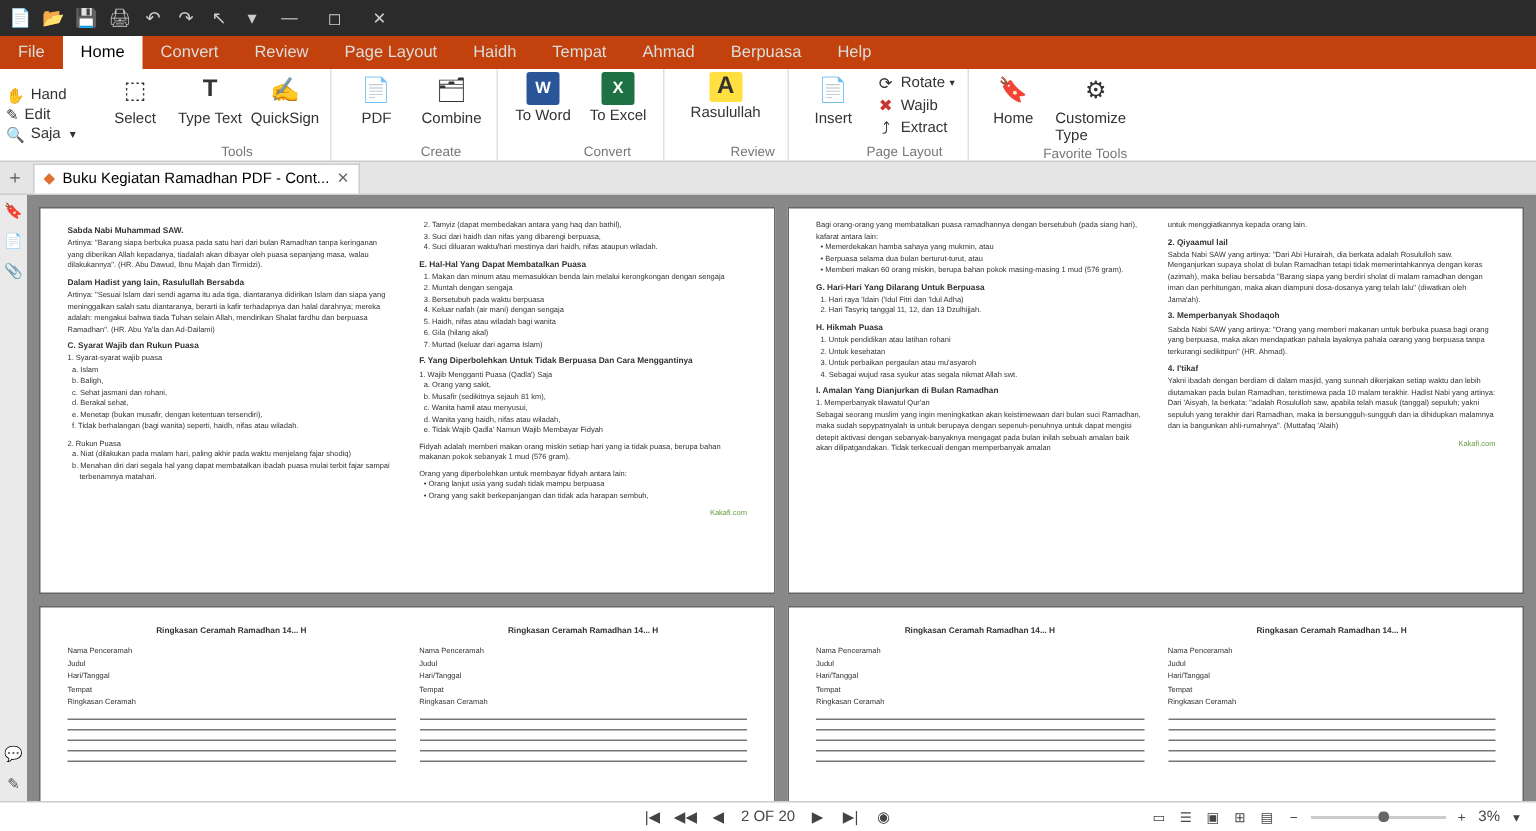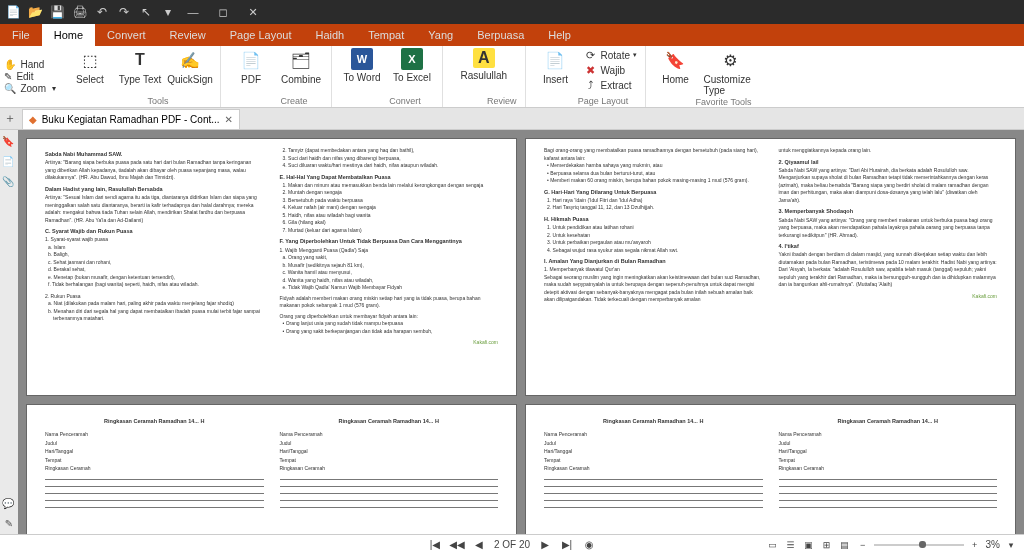--- a/index.html
+++ b/index.html
@@ -89,38 +89,38 @@
 </div>
 
 <div class="menubar">
   <div class="mitem">File</div>
   <div class="mitem active">Home</div>
   <div class="mitem">Convert</div>
   <div class="mitem">Review</div>
   <div class="mitem">Page Layout</div>
   <div class="mitem">Haidh</div>
   <div class="mitem">Tempat</div>
-  <div class="mitem">Yang</div>
+  <div class="mitem">Ahmad</div>
   <div class="mitem">Berpuasa</div>
   <div class="mitem">Help</div>
 </div>
 
 <div class="ribbon">
   <div class="leftpad">
     <div class="rpbtn">
         <span>✋</span>
         <span>Hand</span>
       </div>
     <div class="rpbtn">
         <span>✎</span>
         <span>Edit</span>
       </div>
     <div class="rpbtn">
         <span>🔍</span>
-        <span>Zoom</span>
+        <span>Saja</span>
         <span style="font-size:8px;margin-left:2px;">▾</span>
       </div>
   </div>
 
   <div class="group">
     <div class="tools">
       <div class="rbtn">
           <div class="ic">⬚</div>
           <span>Select</span>
         </div>

